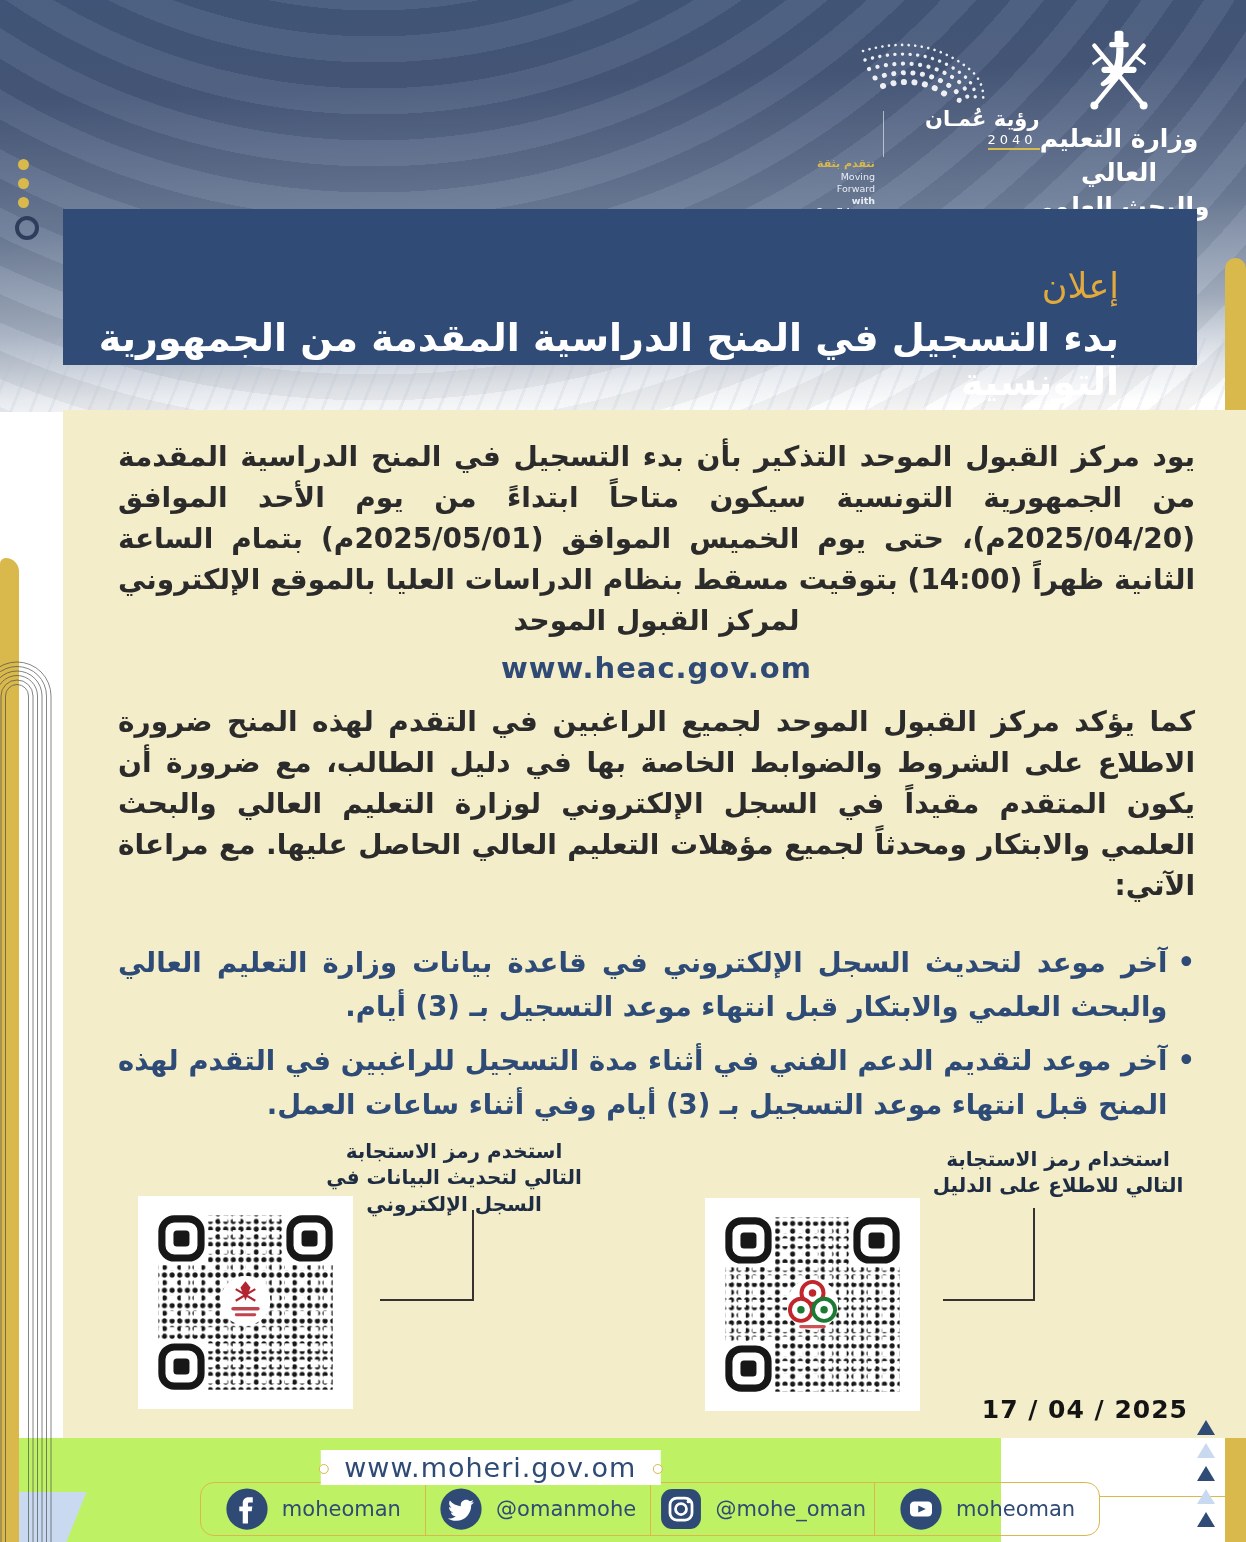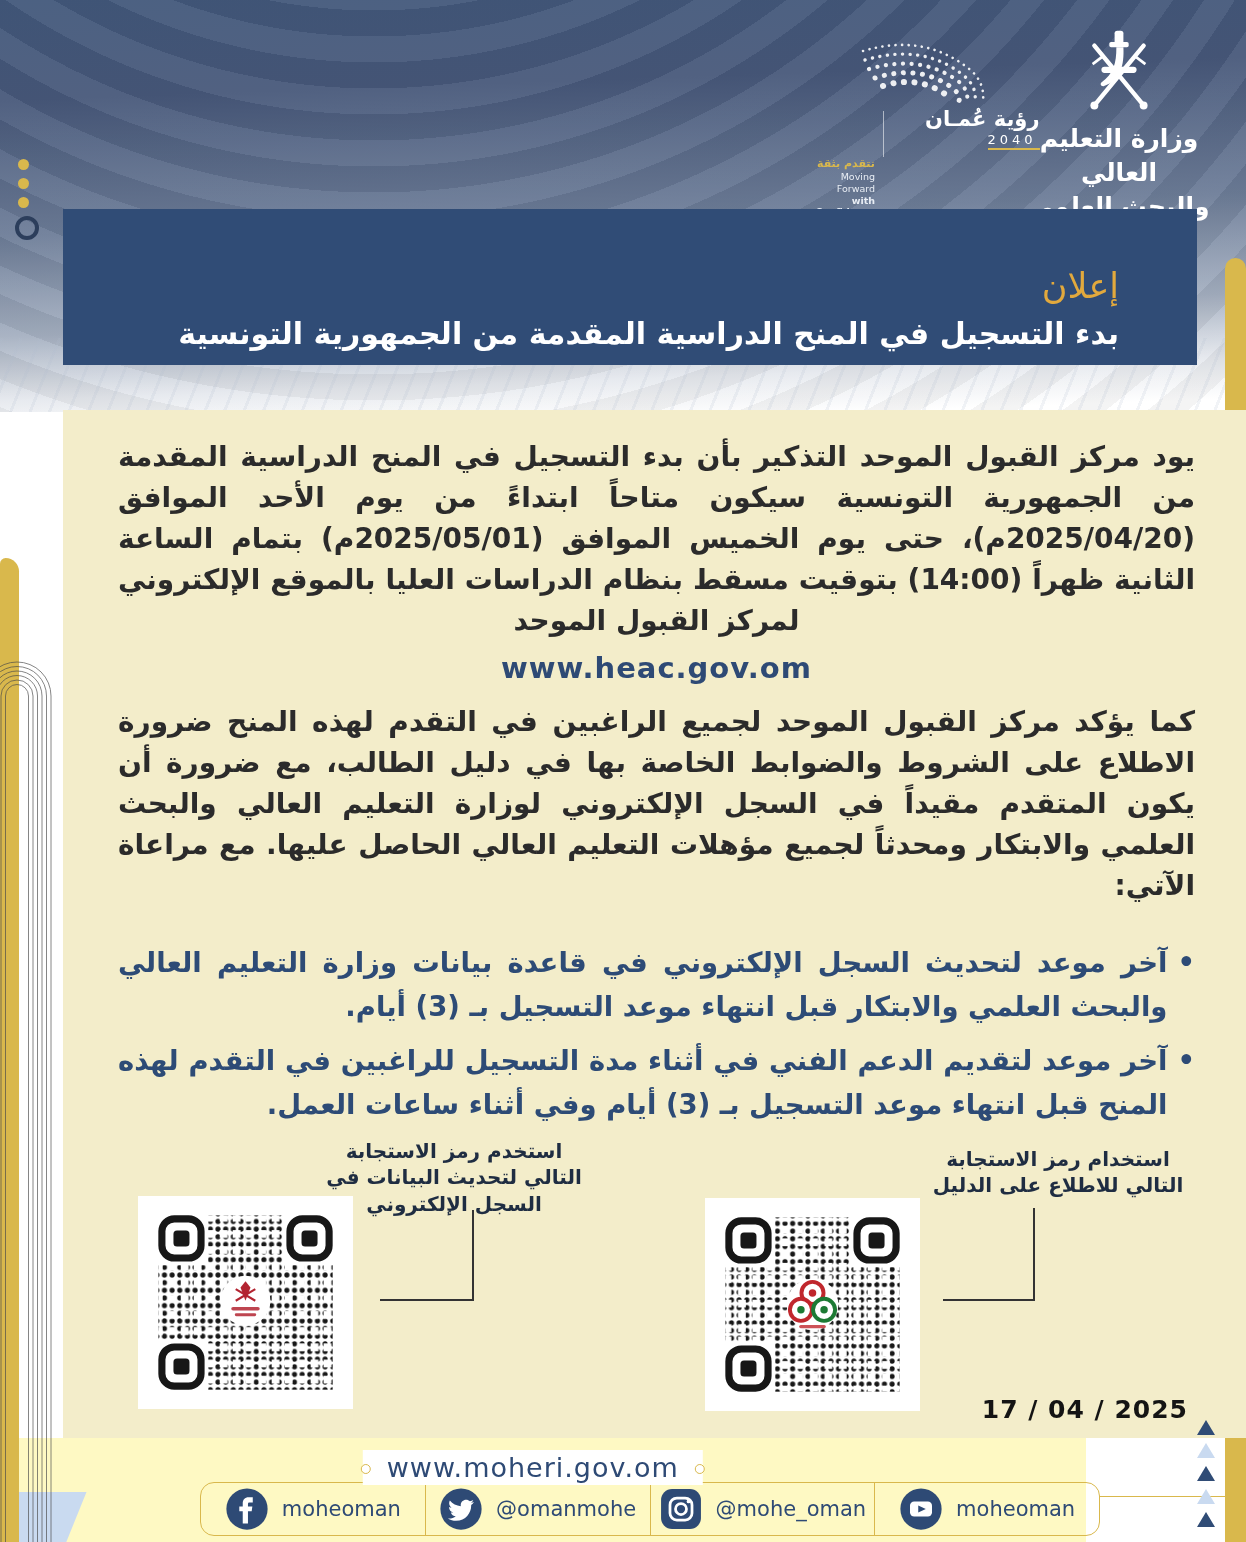--- a/index.html
+++ b/index.html
@@ -34,21 +34,21 @@
   .ministry-logo{position:absolute;left:1018px;top:28px;width:202px;color:#fff;text-align:center;}
   .ministry-emblem{display:block;margin:0 auto;width:92px;height:88px;}
   .ministry-name{margin-top:6px;font-size:25px;font-weight:bold;line-height:1.35;direction:rtl;}
   
   .banner{
     position:absolute;left:63px;top:209px;width:1134px;height:156px;
     background:var(--navy,#304c76);direction:rtl;text-align:right;
     padding:14px 78px 0 30px;box-sizing:border-box;z-index:3;
   }
   .banner-title{color:var(--banner-title-gold,#e2a93d);font-size:35px;font-weight:normal;line-height:1.1;margin-top:44px;}
-  .banner-subtitle{color:#fff;font-size:30px;font-weight:bold;margin-top:10px;text-align:right;}
+  .banner-subtitle{color:#fff;font-size:38px;font-weight:bold;margin-top:10px;text-align:right;}
   
   .gold-bar-right{position:absolute;left:1225px;top:258px;width:21px;height:1284px;background:var(--gold,#d9b84c);border-radius:11px 11px 0 0;}
   .gold-bar-left{position:absolute;left:0;top:558px;width:19px;height:984px;background:var(--gold,#d9b84c);border-radius:8px 19px 0 0;z-index:1;}
   .arcs-left{position:absolute;left:0;top:600px;z-index:2;}
   .triangles{position:absolute;left:1197px;top:1420px;width:20px;z-index:4;}
   .tri{width:0;height:0;border-left:9px solid transparent;border-right:9px solid transparent;border-bottom:15px solid var(--navy,#304c76);margin-bottom:8px;}
   .tri.light{border-bottom-color:var(--triangle-light,#c9daf0);}
   
   .panel{position:absolute;left:63px;top:410px;width:1187px;height:1028px;background:var(--cream,#f3edca);z-index:2;}
   .text-col{padding:26px 55px 0 55px;}
@@ -71,21 +71,21 @@
   .conn.lv{left:409px;top:800px;width:2px;height:91px;}
   .conn.lh{left:317px;top:889px;width:94px;height:2px;}
   .conn.rv{left:970px;top:798px;width:2px;height:93px;}
   .conn.rh{left:880px;top:889px;width:92px;height:2px;}
   .qr-card{position:absolute;width:215px;height:213px;background:#fff;box-sizing:border-box;padding:14px;cursor:pointer;}
   .qr-card.left-card{left:75px;top:786px;}
   .qr-card.right-card{left:642px;top:788px;}
   .qr-svg{width:100%;height:100%;display:block;}
   .date{position:absolute;right:62px;top:985px;font-size:25px;font-weight:bold;color:#141414;direction:ltr;letter-spacing:1px;}
   
-  .footer{position:absolute;left:0;top:1438px;width:1086px;height:104px;background:#fef9c3;}
+  .footer{position:absolute;left:0;top:1438px;width:1001px;height:104px;background:#bef264;}
   .blue-para{position:absolute;left:-22px;top:54px;width:98px;height:52px;background:var(--triangle-light,#c9daf0);transform:skewX(-22deg);}
   .footer-box{position:absolute;left:200px;top:44px;width:900px;height:54px;border:1.5px solid var(--gold,#d9b84c);border-radius:14px;box-sizing:border-box;}
   .gold-ext{position:absolute;left:1100px;top:58px;width:125px;height:0;border-top:1.5px solid var(--gold,#d9b84c);}
   .footer-url{
     position:absolute;left:50%;transform:translateX(-53%);top:12px;z-index:3;
     background:#fff;padding:2px 24px;font-size:27px;color:var(--link-navy,#2e4a75);
     direction:ltr;letter-spacing:1px;cursor:pointer;
   }
   .footer-url::before,.footer-url::after{
     content:"";position:absolute;top:50%;margin-top:-4px;width:8px;height:8px;

